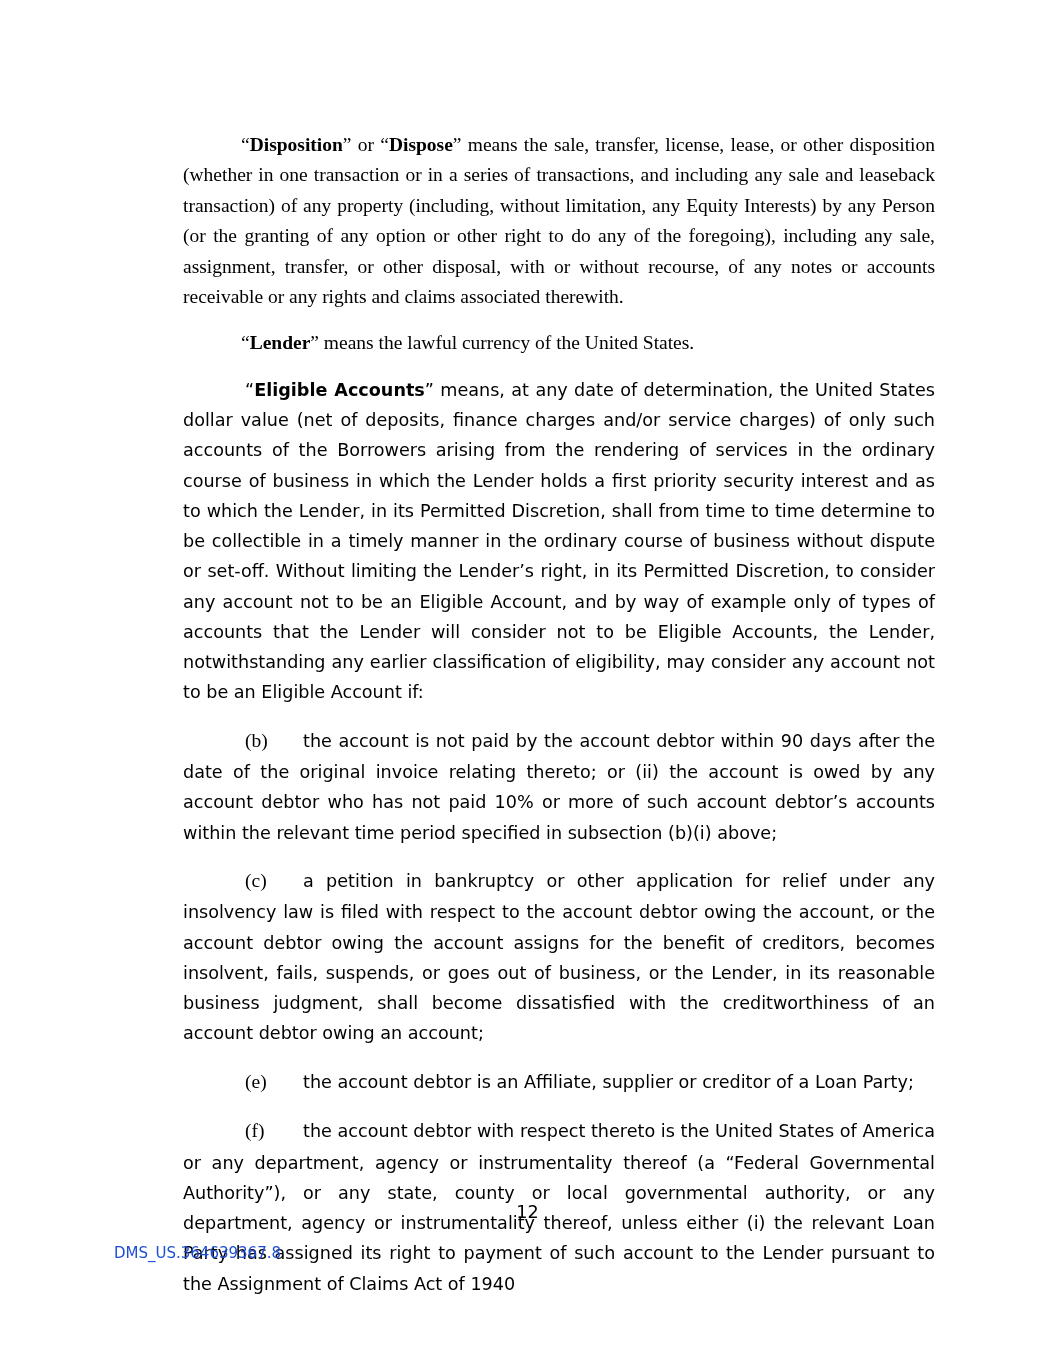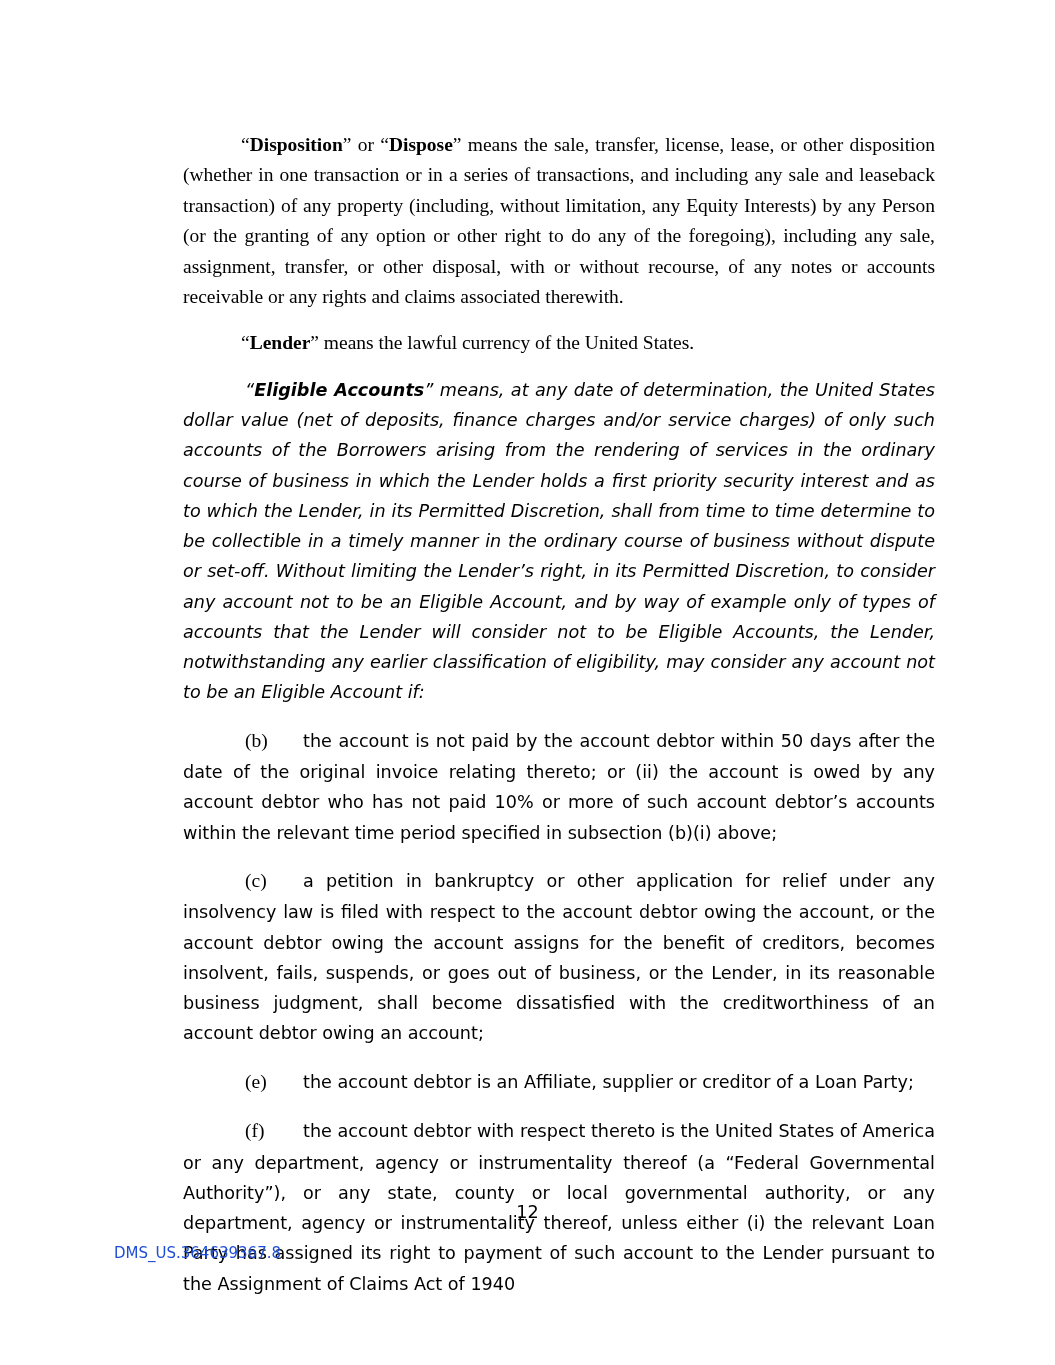--- a/index.html
+++ b/index.html
@@ -37,21 +37,20 @@
   .sans {
     font-family: "DejaVu Sans", sans-serif;
     font-size: 17.6px;
     line-height: 1.72;
   }
   .indent {
     text-indent: 58px;
   }
   .indent-lg {
     text-indent: 62px;
-    font-style: italic;
   }
   .term-serif { font-family: "Liberation Serif", serif; font-weight: bold; }
   .term-sans { font-family: "DejaVu Sans", sans-serif; font-weight: bold; }
   .clause {
     margin: 0 0 16px 0;
     text-align: justify;
     font-family: "DejaVu Sans", sans-serif;
     font-size: 17.6px;
     line-height: 1.72;
     text-indent: 0;
@@ -87,21 +86,21 @@
 <div class="page">
   <div class="content">
 
     <p class="serif indent"><span>“</span><span class="term-serif">Disposition</span><span>” or “</span><span class="term-serif">Dispose</span><span>” means the sale, transfer, license, lease, or other disposition (whether in one transaction or in a series of transactions, and including any sale and leaseback transaction) of any property (including, without limitation, any Equity Interests) by any Person (or the granting of any option or other right to do any of the foregoing), including any sale, assignment, transfer, or other disposal, with or without recourse, of any notes or accounts receivable or any rights and claims associated therewith.</span></p>
 
     <p class="serif indent"><span>“</span><span class="term-serif">Lender</span><span>” means the lawful currency of the United States.</span></p>
 
     <p class="sans indent-lg"><span>“</span><span class="term-sans">Eligible Accounts</span><span>” means, at any date of determination, the United States dollar value (net of deposits, finance charges and/or service charges) of only such accounts of the Borrowers arising from the rendering of services in the ordinary course of business in which the Lender holds a first priority security interest and as to which the Lender, in its Permitted Discretion, shall from time to time determine to be collectible in a timely manner in the ordinary course of business without dispute or set-off.  Without limiting the Lender’s right, in its Permitted Discretion, to consider any account not to be an Eligible Account, and by way of example only of types of accounts that the Lender will consider not to be Eligible Accounts, the Lender, notwithstanding any earlier classification of eligibility, may consider any account not to be an Eligible Account if:</span></p>
 
 
-    <p class="clause"><span class="lead">(b)</span><span>the account is not paid by the account debtor within 50 days after the date of the original invoice relating thereto; or (ii) the account is owed by any account debtor who has not paid 10% or more of such account debtor’s accounts within the relevant time period specified in subsection (b)(i) above;</span></p>
+    <p class="clause"><span class="lead">(b)</span><span>the account is not paid by the account debtor within 90 days after the date of the original invoice relating thereto; or (ii) the account is owed by any account debtor who has not paid 10% or more of such account debtor’s accounts within the relevant time period specified in subsection (b)(i) above;</span></p>
 
     <p class="clause"><span class="lead">(c)</span><span>a petition in bankruptcy or other application for relief under any insolvency law is filed with respect to the account debtor owing the account, or the account debtor owing the account assigns for the benefit of creditors, becomes insolvent, fails, suspends, or goes out of business, or the Lender, in its reasonable business judgment, shall become dissatisfied with the creditworthiness of an account debtor owing an account;</span></p>
 
 
     <p class="clause"><span class="lead">(e)</span><span>the account debtor is an Affiliate, supplier or creditor of a Loan Party;</span></p>
 
     <p class="clause"><span class="lead">(f)</span><span>the account debtor with respect thereto is the United States of America or any department, agency or instrumentality thereof (a “Federal Governmental Authority”), or any state, county or local governmental authority, or any department, agency or instrumentality thereof, unless either (i) the relevant Loan Party has assigned its right to payment of such account to the Lender pursuant to the Assignment of Claims Act of 1940</span></p>
 
   </div>
 

